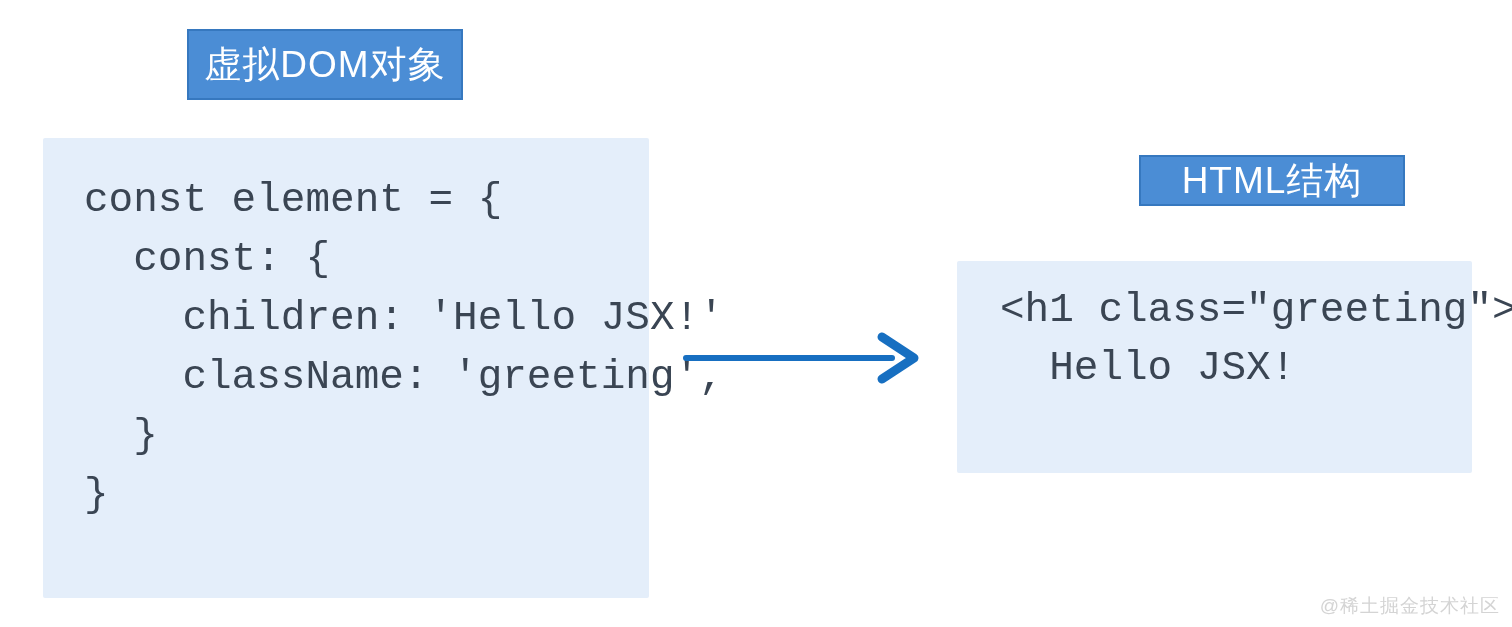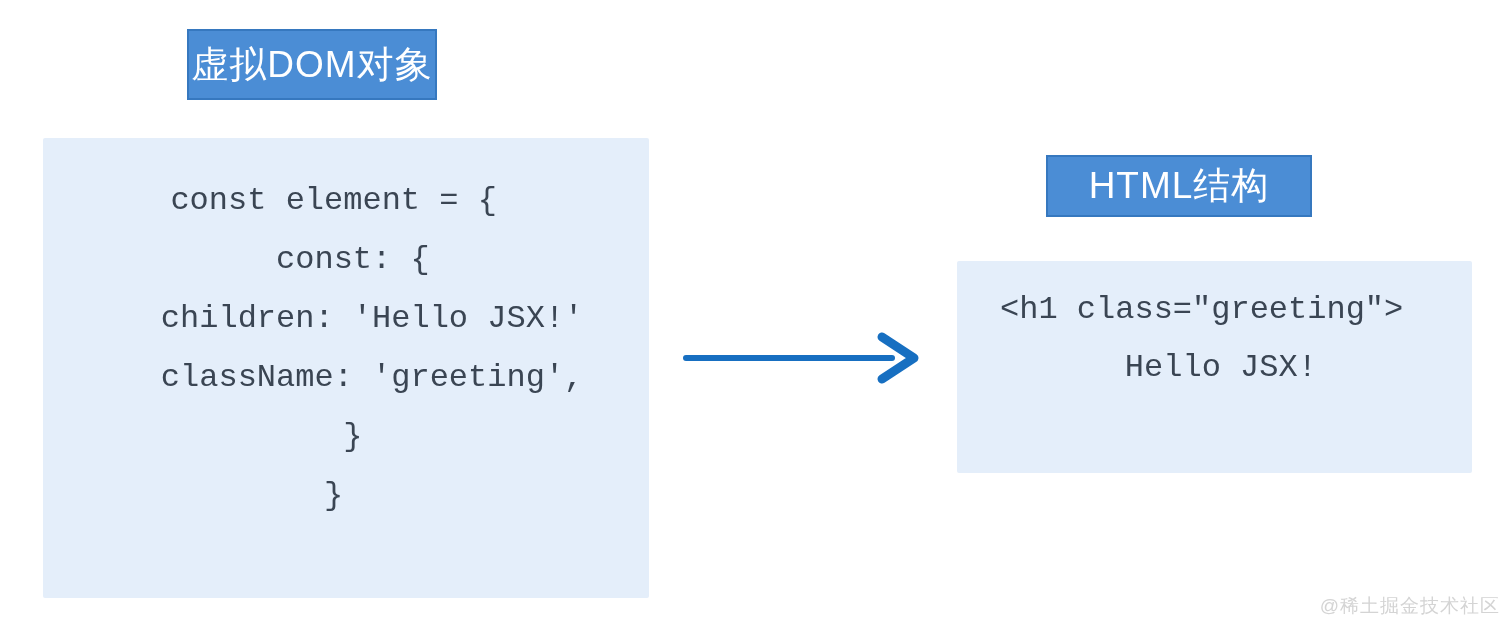--- a/index.html
+++ b/index.html
@@ -24,28 +24,28 @@
     font-size: 37px;
     font-weight: 400;
     display: flex;
     align-items: center;
     justify-content: center;
     letter-spacing: 1px;
   }
   .label-vdom {
     left: 187px;
     top: 29px;
-    width: 250px;
+    width: 276px;
     height: 71px;
   }
   .label-html {
-    left: 1046px;
+    left: 1139px;
     top: 155px;
     width: 266px;
-    height: 62px;
+    height: 51px;
   }
   .code-box {
     position: absolute;
     background: var(--box_bg, #e4eefa);
     border-radius: 2px;
   }
   .box-left {
     left: 43px;
     top: 138px;
     width: 606px;
@@ -54,22 +54,21 @@
   .box-right {
     left: 957px;
     top: 261px;
     width: 515px;
     height: 212px;
   }
   .code-block {
     position: absolute;
     font-family: "Liberation Mono", monospace;
     color: var(--code_text, #3a4553);
-    font-size: 32px;
-    text-align: center;
+    font-size: 41px;
   }
   .code-block .code-line {
     white-space: pre;
   }
   .code-left {
     left: 41px;
     top: 33px;
     line-height: 59px;
   }
   .code-right {

